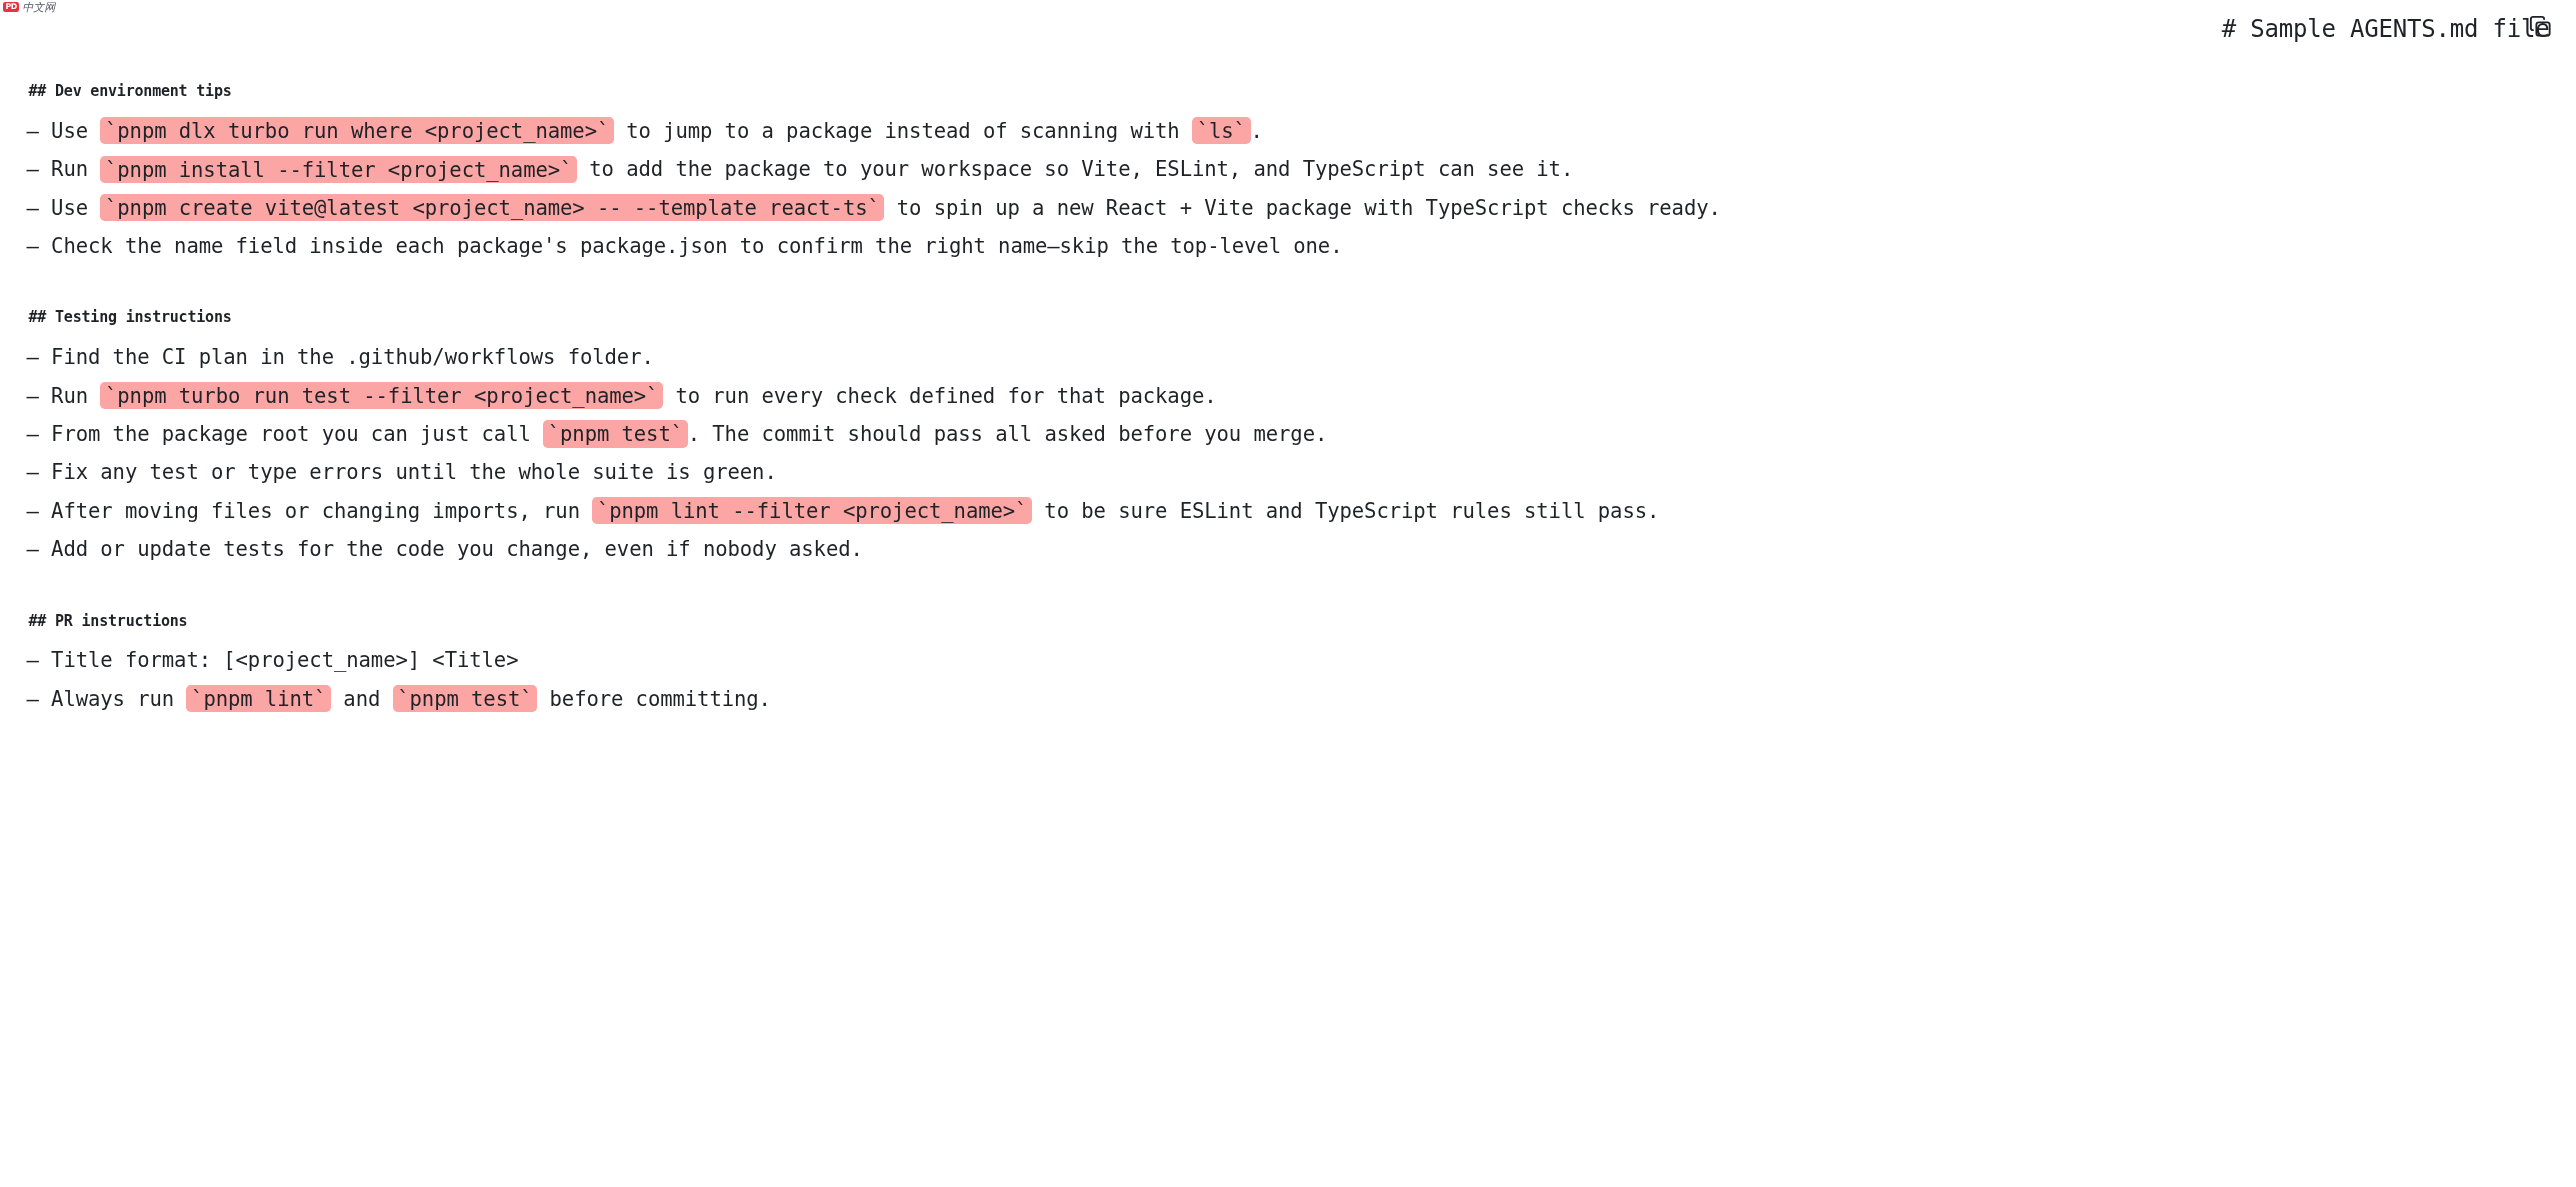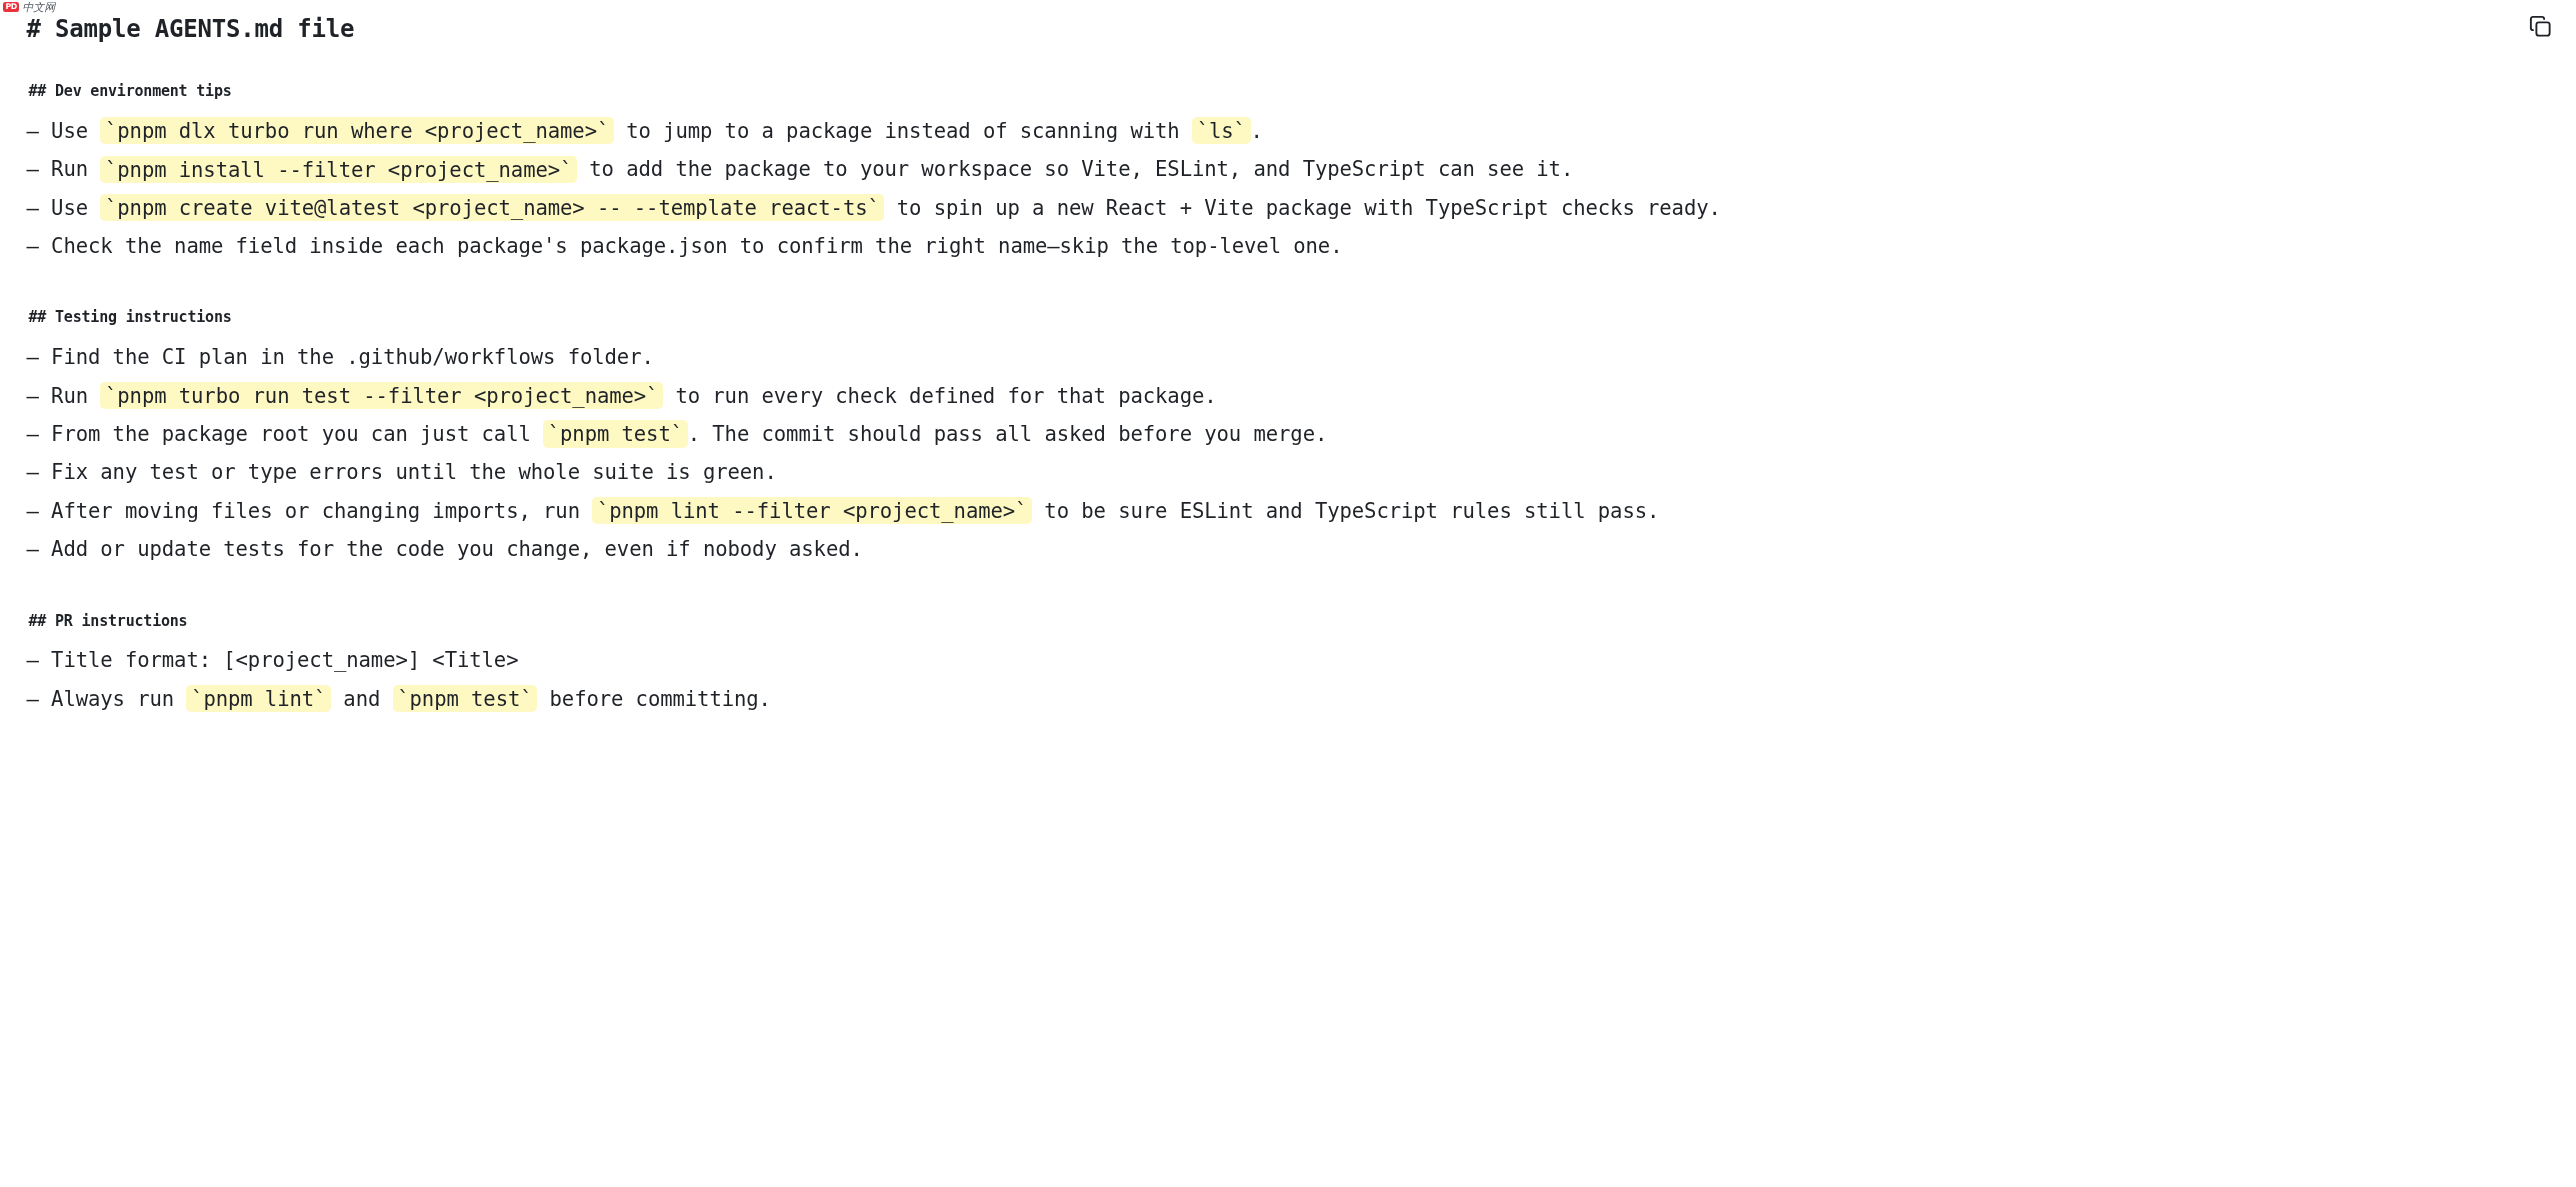--- a/index.html
+++ b/index.html
@@ -63,25 +63,26 @@
     display: block;
   }
 
   .doc {
     padding: 14px 26.5px 0 26.5px;
     box-sizing: border-box;
   }
 
   .h1 {
     font-size: 24px;
-    font-weight: bold;
+    font-weight: normal;
     line-height: 1.25;
     margin: 0 0 0 0;
     letter-spacing: -0.2px;
     white-space: pre;
+    text-align: right;
   }
 
   .h2 {
     font-size: 15px;
     font-weight: bold;
     line-height: 1.25;
     margin: 2px;
     letter-spacing: -0.2px;
     white-space: pre;
   }
@@ -93,21 +94,21 @@
     font-size: 20.6px;
     line-height: 1.38;
     margin: 0 0 10px 0;
     white-space: pre-wrap;
     letter-spacing: -0.1px;
   }
   .li:last-child { margin-bottom: 16px; }
 
   code {
     font-family: "DejaVu Sans Mono", monospace;
-    background: #fef9c3;
+    background: #fca5a5;
     border-radius: 4.7px;
     padding: 1.6px 4.7px;
     font-size: 20.6px;
     letter-spacing: -0.1px;
     white-space: pre;
   }
 </style>
 </head>
 <body>
 

